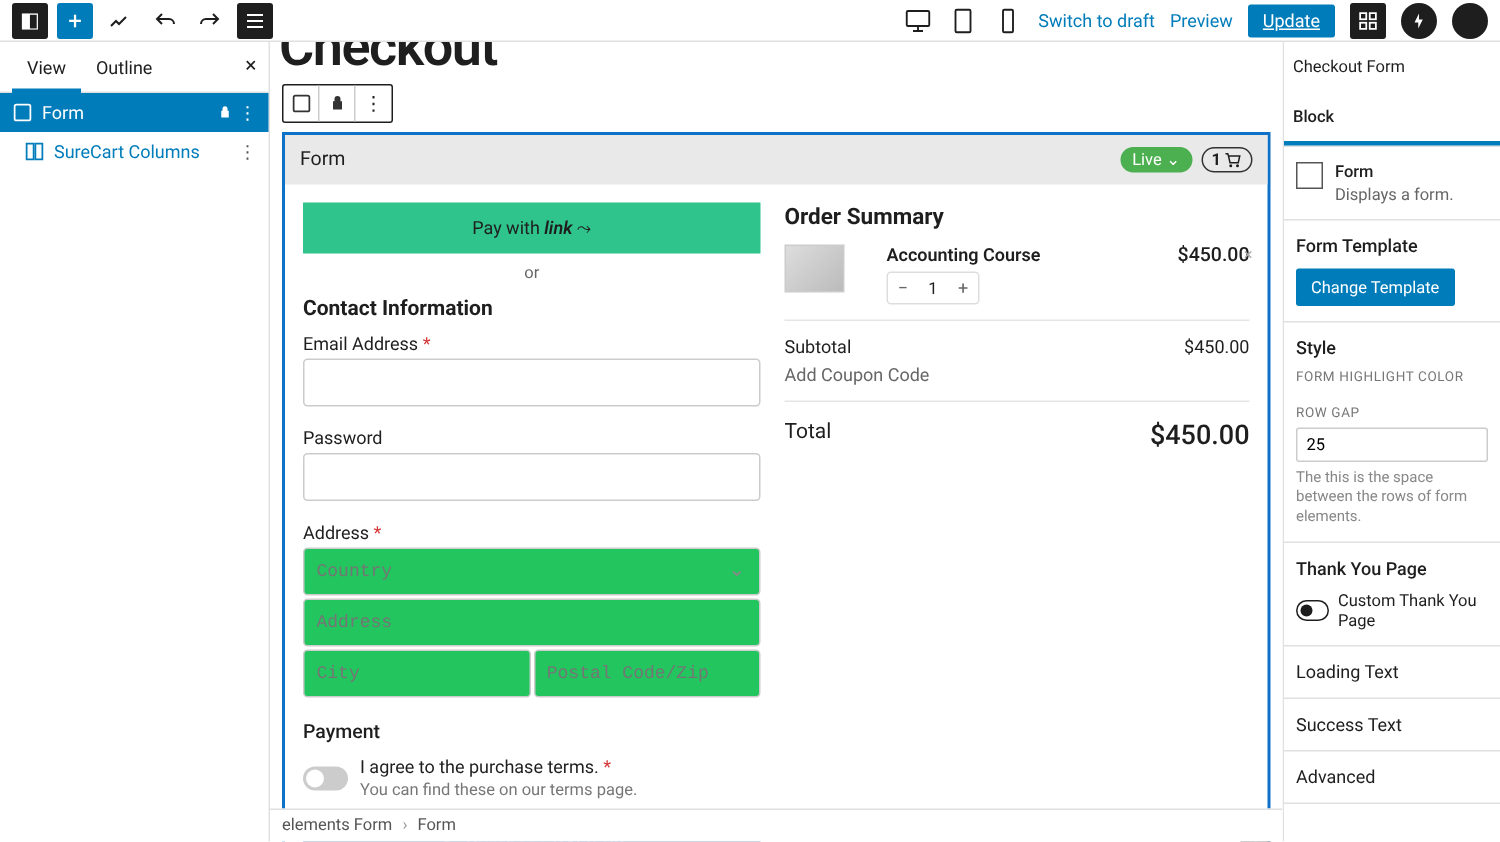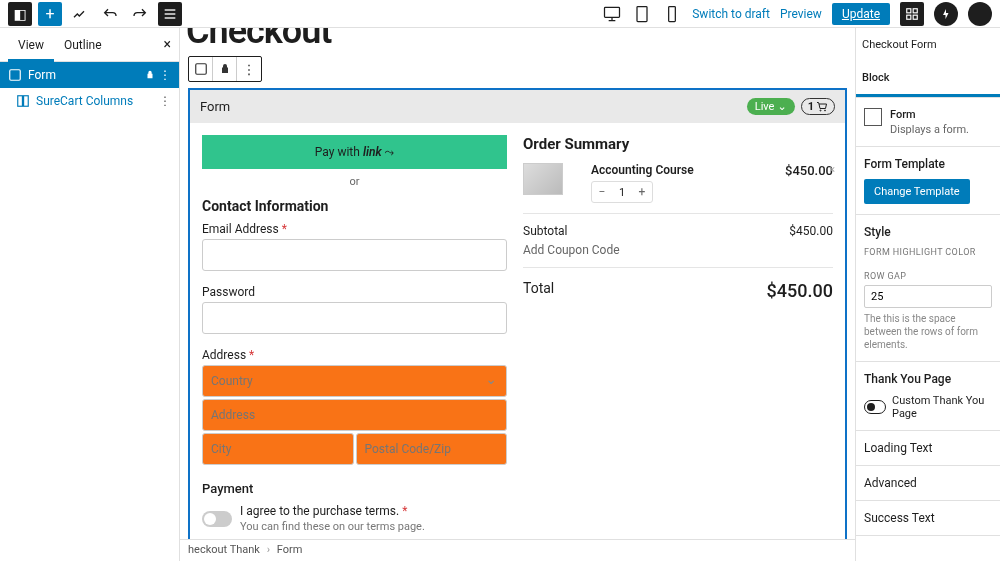--- a/index.html
+++ b/index.html
@@ -51,21 +51,21 @@
 .right-col { width: 310px; }
 
 .pay-link-btn { background: #30c48d; color: #1e1e1e; padding: 10px; text-align: center; font-size: 12px; cursor: pointer; }
 .pay-link-btn .link-word { font-style: italic; font-weight: 600; }
 .sep-or { text-align: center; font-size: 11px; color: #666; margin: 6px 0; }
 
 .section-h { font-size: 14px; font-weight: 700; margin: 10px 0 8px 0; }
 .field-label { font-size: 12px; margin-bottom: 3px; display: block; }
 .req { color: #d63638; }
 .text-input { width: 100%; height: 32px; border: 1px solid #ccc; border-radius: 3px; padding: 0 8px; font-size: 12px; background: #fff; }
-.addr-group .text-input { background: #f97316; margin-bottom: 2px; }
+.addr-group .text-input { background: #22c55e; margin-bottom: 2px; font-family: Liberation Mono, monospace; }
 .addr-row { display: flex; gap: 2px; }
 .addr-row .text-input { flex: 1; }
 .select-wrap { position: relative; }
 .select-wrap::after { content: "⌄"; position: absolute; right: 10px; top: 6px; color: #888; font-size: 14px; }
 
 .field-block { margin-bottom: 14px; }
 
 .terms-row { display: flex; align-items: center; gap: 8px; font-size: 12px; }
 .toggle { width: 30px; height: 16px; background: #ccc; border-radius: 8px; position: relative; flex-shrink: 0; margin-top: 1px; }
 .toggle::after { content: ""; width: 12px; height: 12px; background: #fff; border-radius: 50%; position: absolute; left: 2px; top: 2px; }
@@ -313,21 +313,21 @@
           <div class="total-row">
             <span>Total</span>
             <span class="val">$450.00</span>
           </div>
         </div>
       </div>
       <div class="add-block-corner">+</div>
     </div>
 
     <div class="breadcrumb">
-      <span>heckout Thank</span>
+      <span>elements Form</span>
       <span class="sep">›</span>
       <span>Form</span>
     </div>
   </div>
 
   <div class="right-panel">
     <div class="rp-tabs">
       <div class="rp-tab">Checkout Form</div>
       <div class="rp-tab active">Block</div>
     </div>
@@ -351,16 +351,16 @@
       <div class="rp-help">The this is the space between the rows of form elements.</div>
     </div>
     <div class="rp-sec">
       <div class="rp-sec-title">Thank You Page</div>
       <div class="rp-toggle-row">
         <div class="rp-toggle"></div>
         <span style="font-size:11px;">Custom Thank You Page</span>
       </div>
     </div>
     <div class="rp-collapsible">Loading Text</div>
+    <div class="rp-collapsible">Success Text</div>
     <div class="rp-collapsible">Advanced</div>
-    <div class="rp-collapsible">Success Text</div>
   </div>
 </div>
 
 </body></html>

